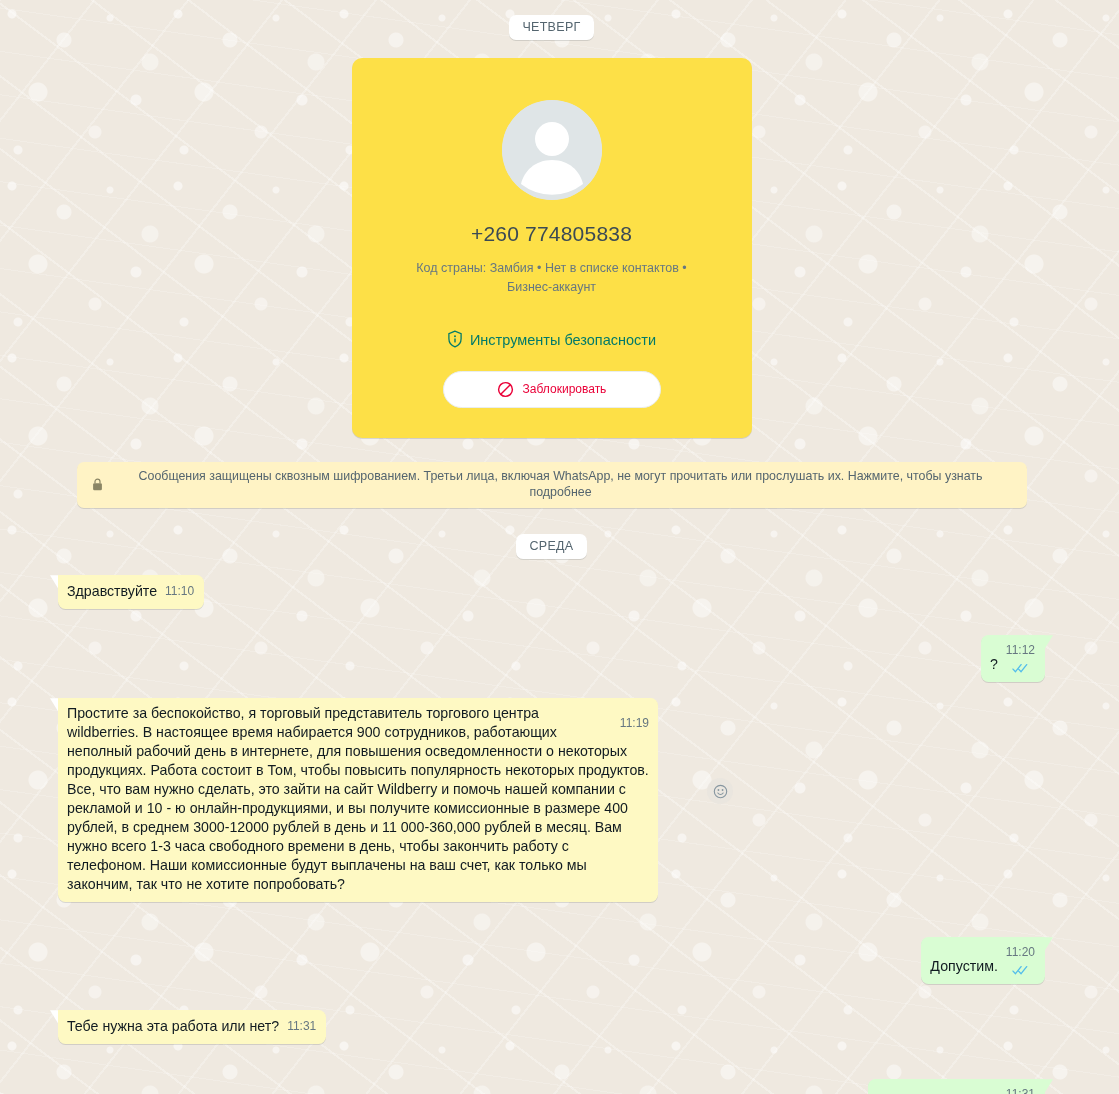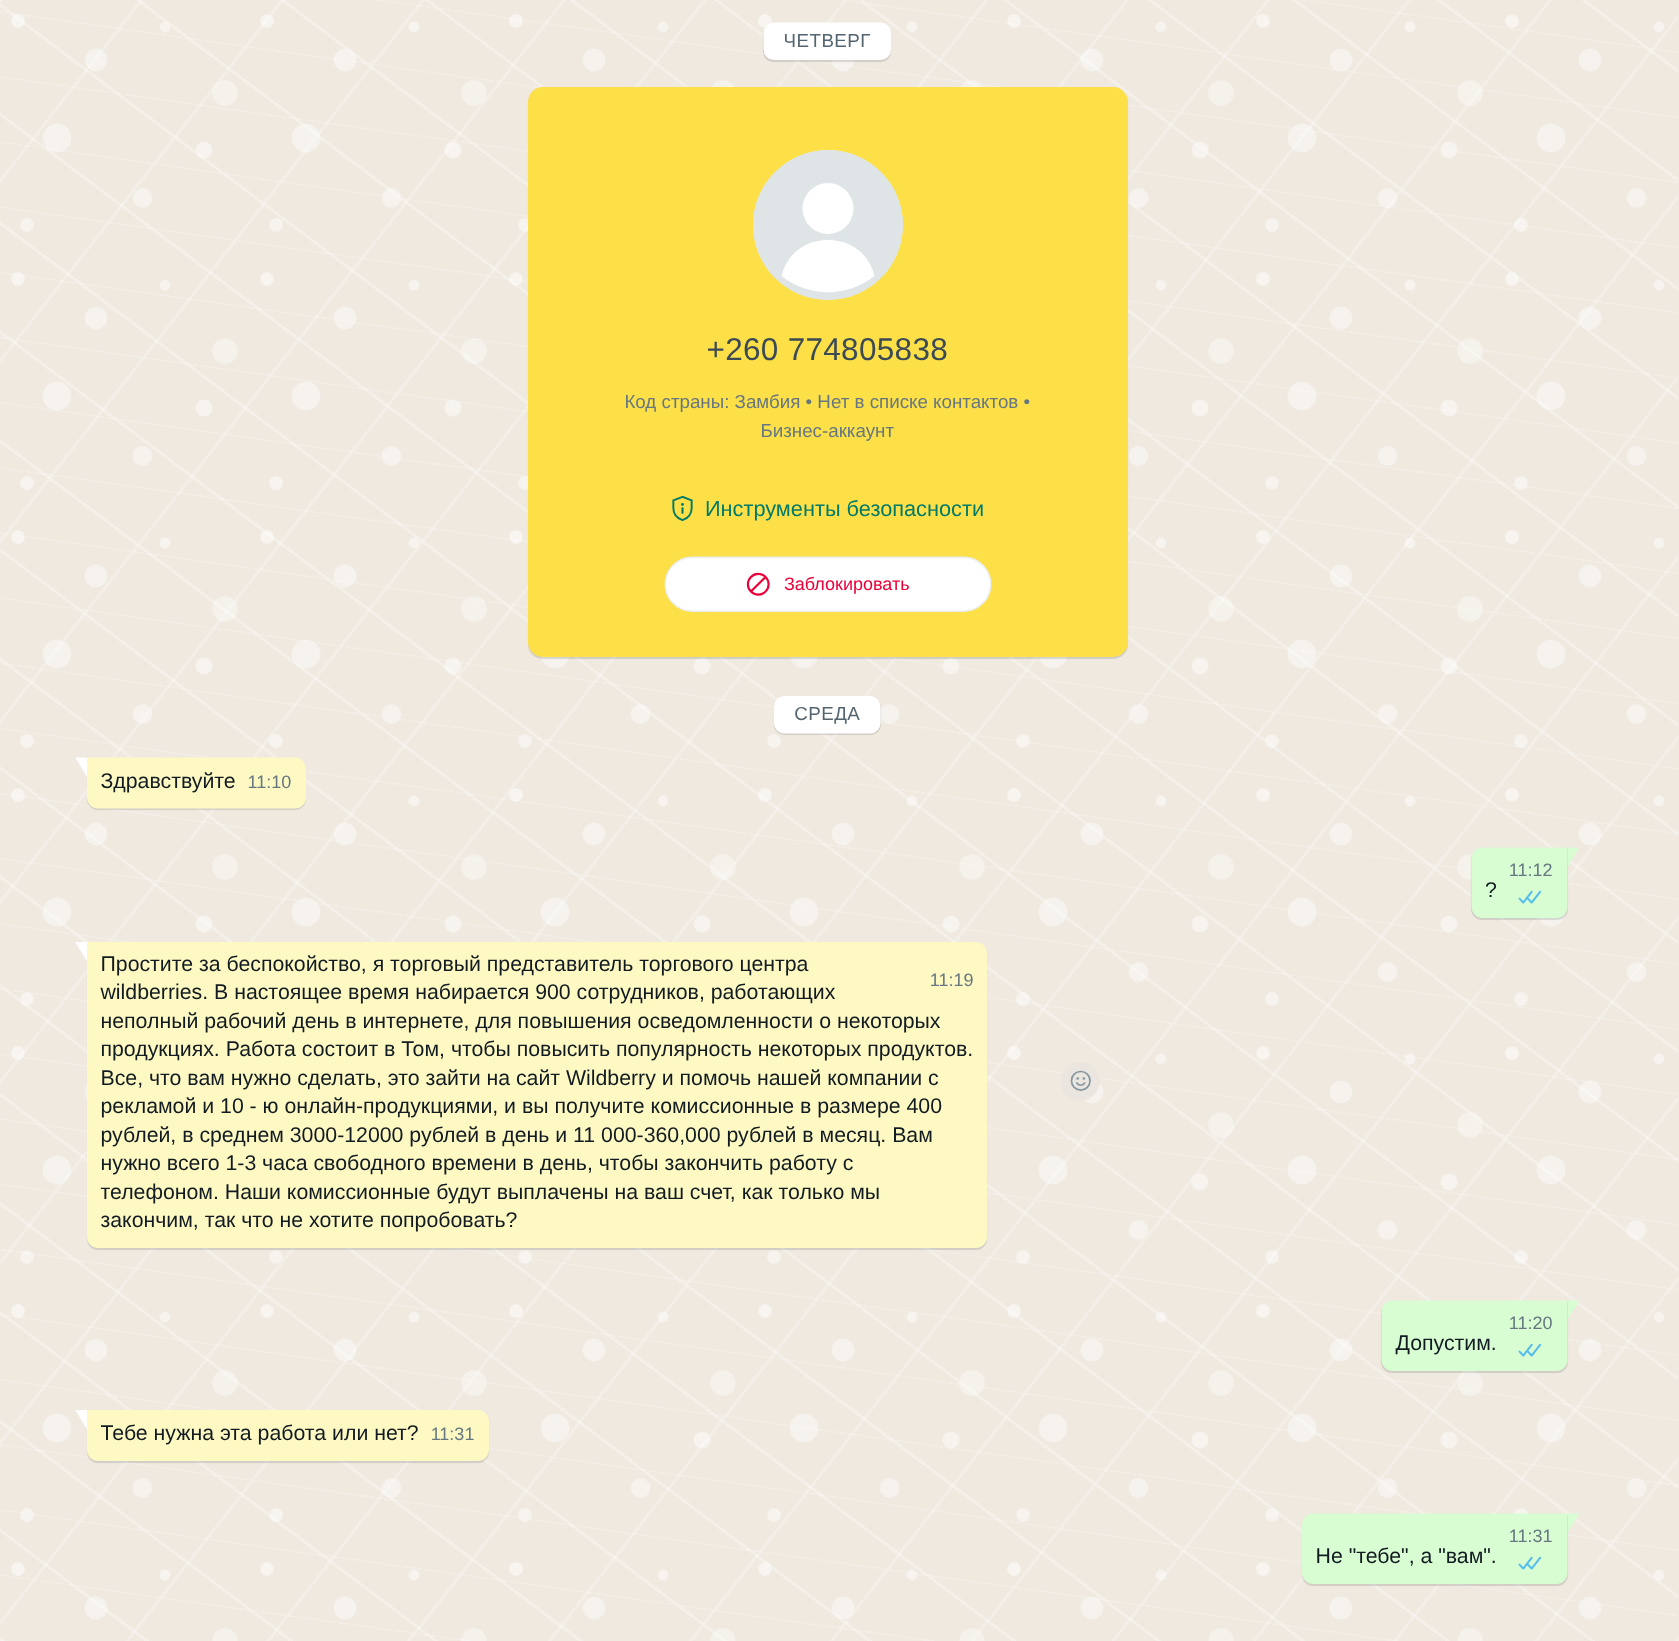--- a/index.html
+++ b/index.html
@@ -293,20 +293,31 @@
       <span>
         <svg width="17" height="17" viewBox="0 0 18 18" fill="none">
           <circle cx="9" cy="9" r="7.3" stroke="#EA0038" stroke-width="1.5"></circle>
           <line x1="4" y1="14" x2="14" y2="4" stroke="#EA0038" stroke-width="1.5"></line>
         </svg>
       </span>
       <span>Заблокировать</span>
     </button>
   </div>
 
+  <div class="encrypt-row">
+    <div class="encrypt-banner">
+      <span>
+        <svg width="11" height="13" viewBox="0 0 11 13" fill="none">
+          <path d="M3 5.3V3.6a2.5 2.5 0 0 1 5 0v1.7" stroke="#8A8565" stroke-width="1.2" fill="none"></path>
+          <rect x="1.1" y="5.2" width="8.8" height="7" rx="1.3" fill="#8A8565"></rect>
+        </svg>
+      </span>
+      <span>Сообщения защищены сквозным шифрованием. Третьи лица, включая WhatsApp, не могут прочитать или прослушать их. Нажмите, чтобы узнать подробнее</span>
+    </div>
+  </div>
 
   <div class="date-row" style="margin-top:26px;">
     <div class="date-pill">СРЕДА</div>
   </div>
 
   <div class="spacer-md"></div>
 
   <div class="msg-row in">
     <div class="bubble in inline">
       <span class="bubble-text">Здравствуйте</span>

